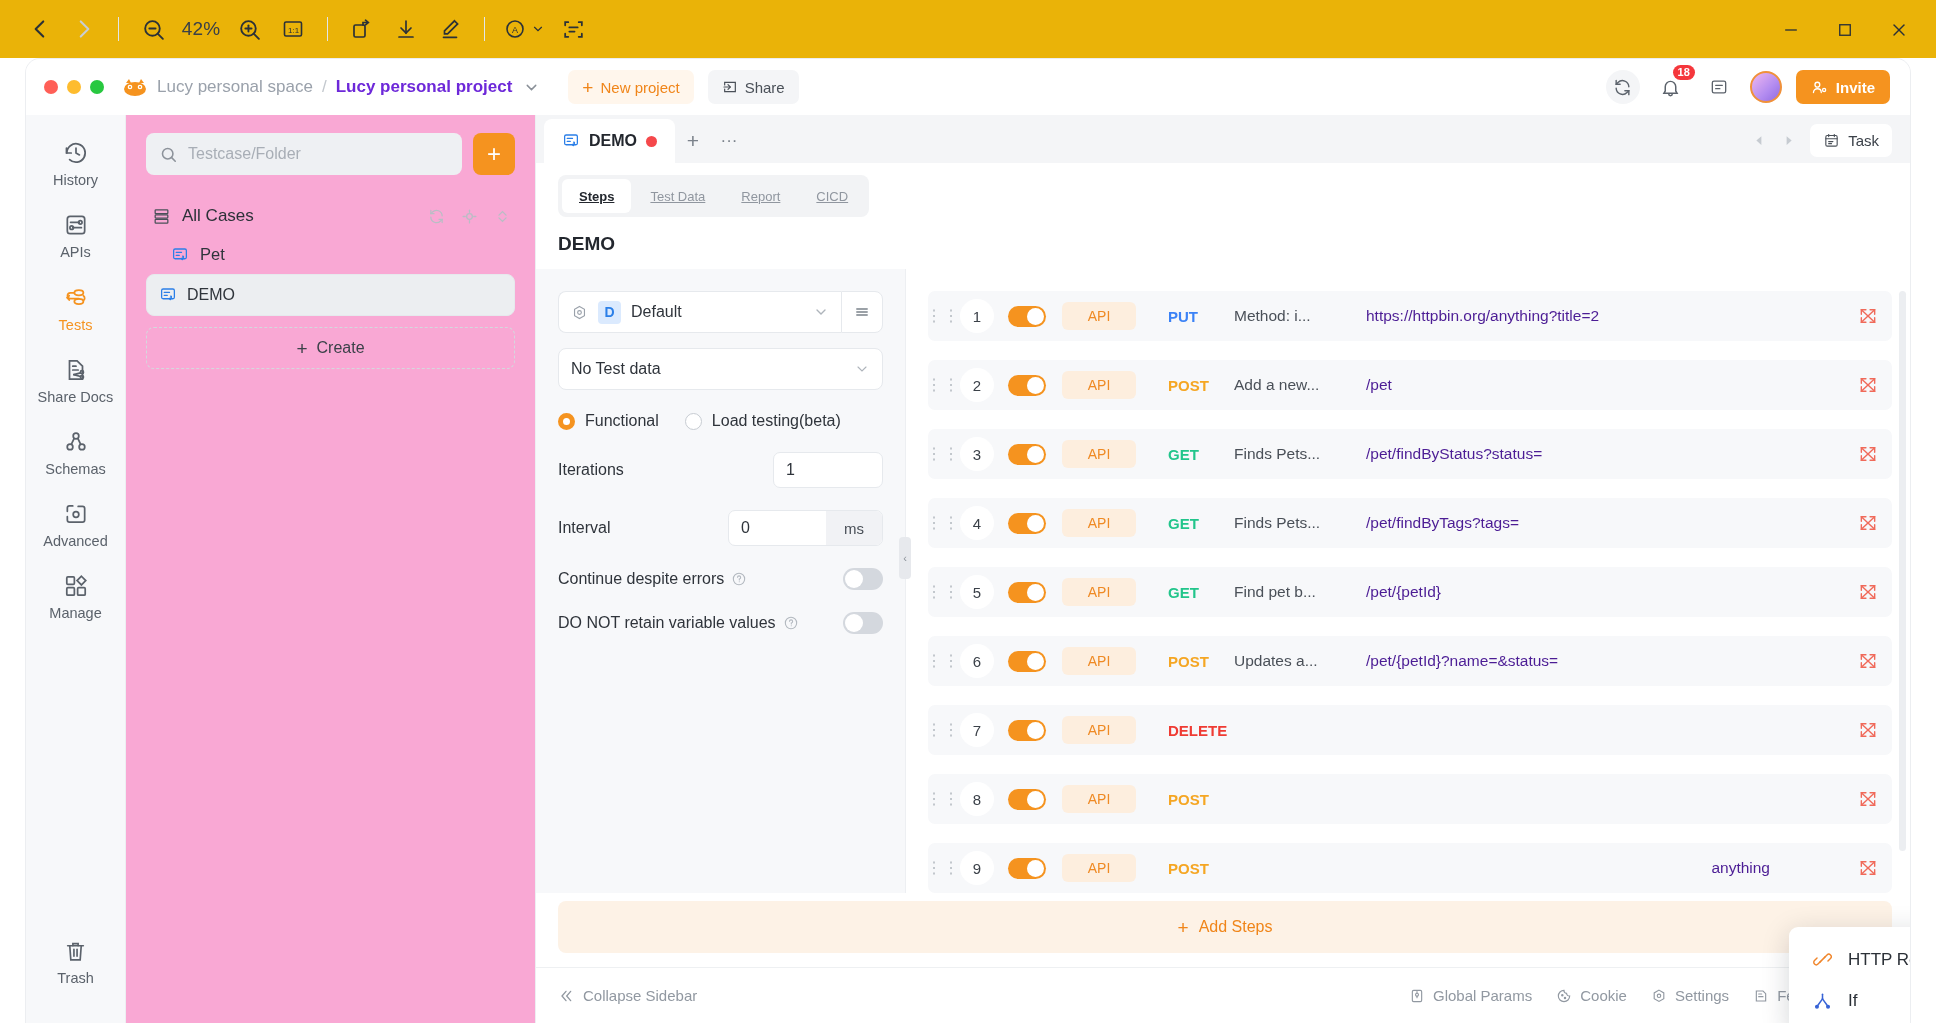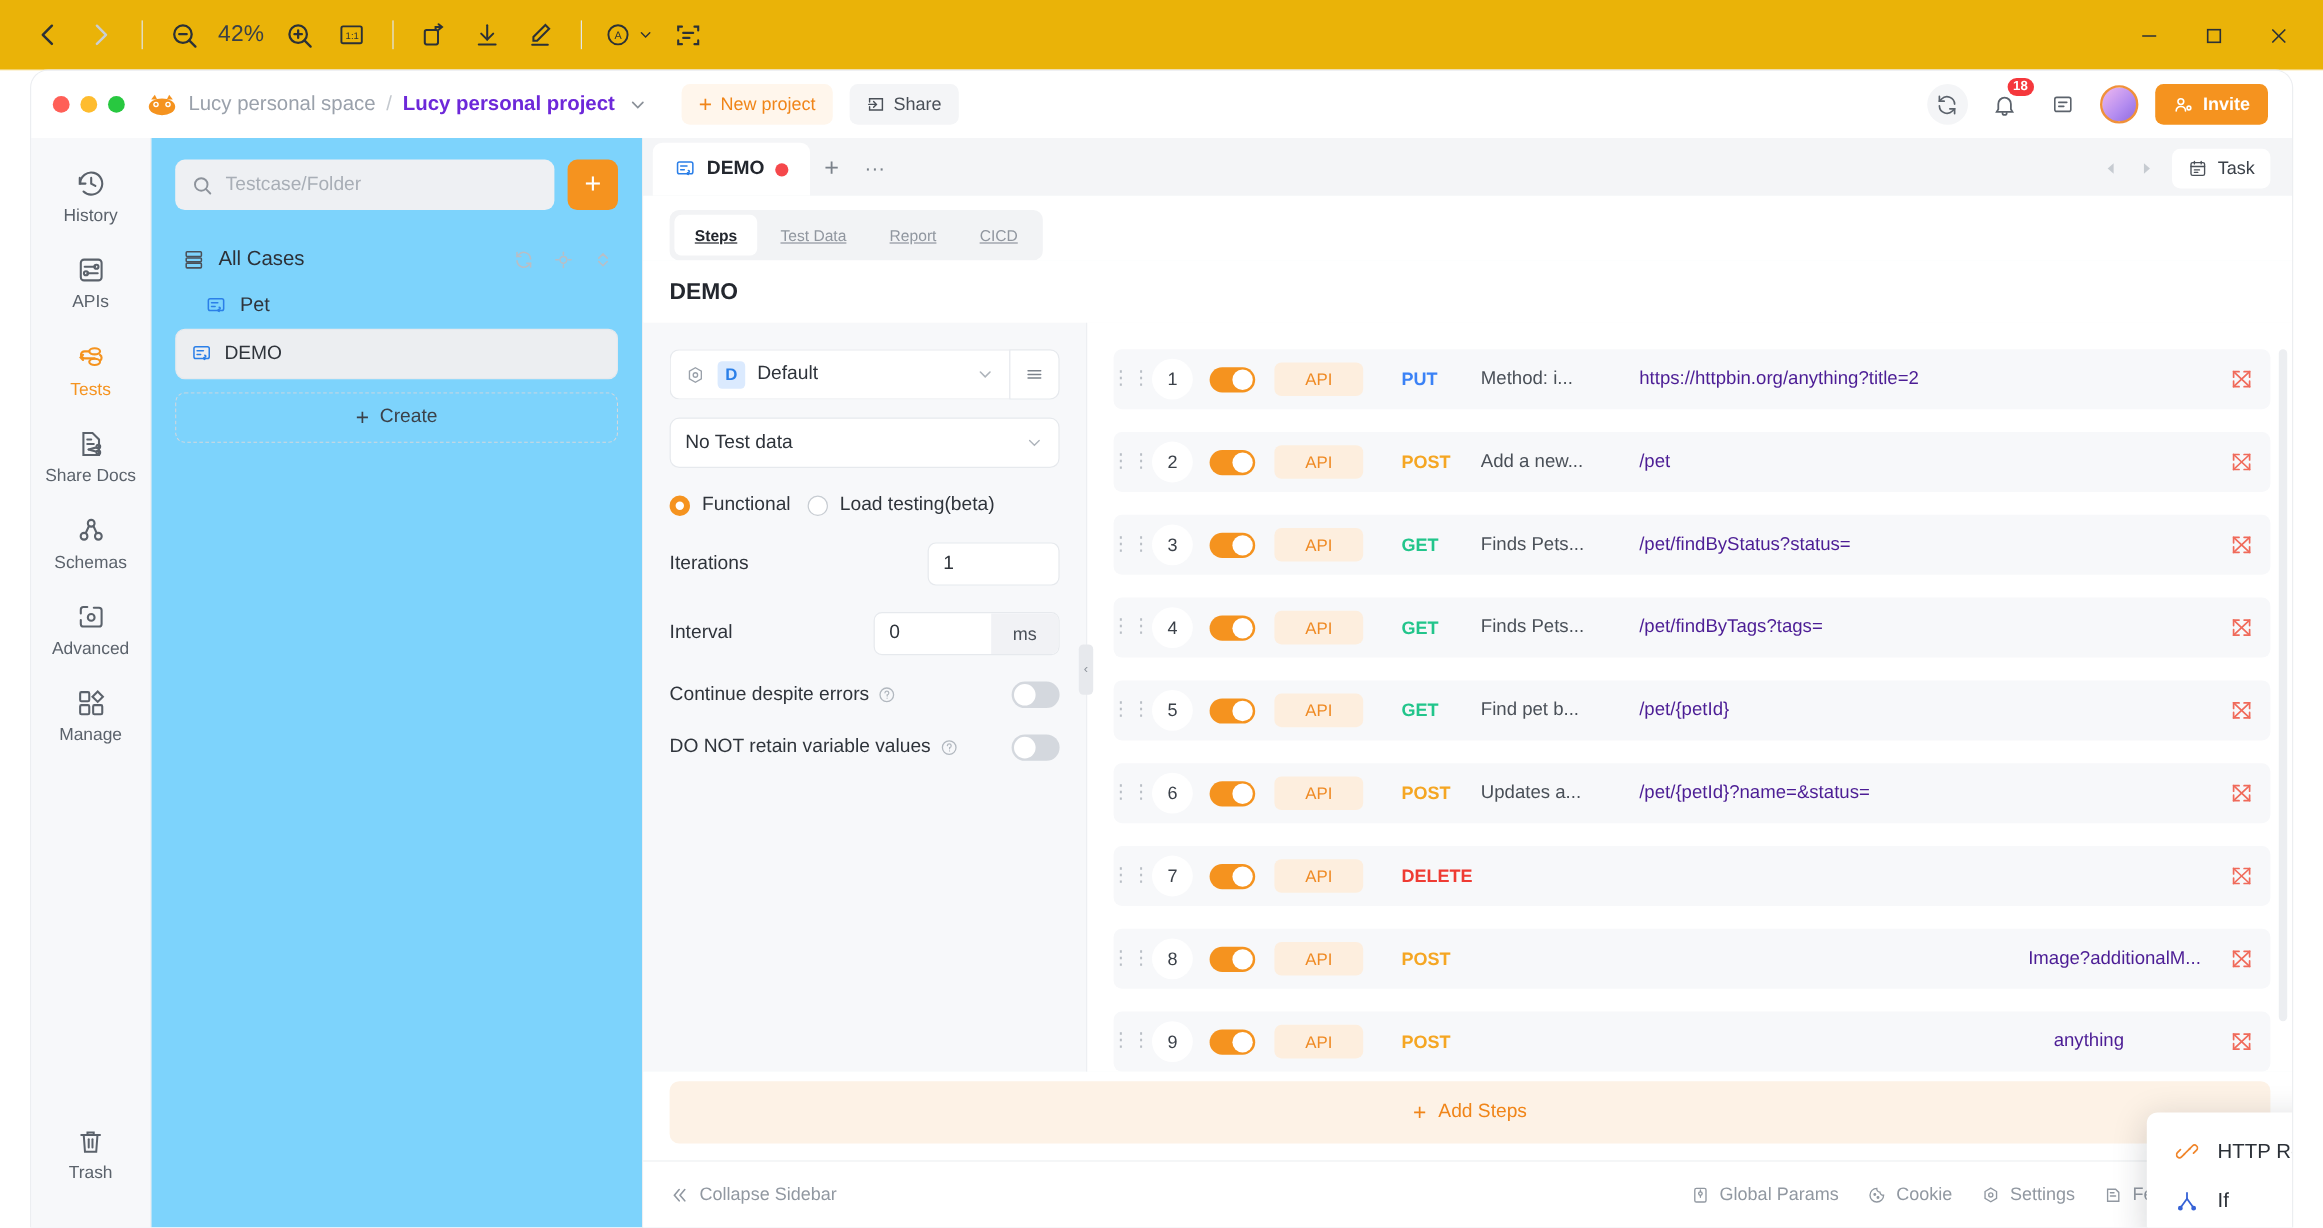--- a/index.html
+++ b/index.html
@@ -116,21 +116,21 @@
     width: 84px; padding: 9px 0 6px; margin-bottom: 9px;
     display: flex; flex-direction: column; align-items: center; gap: 6px;
     color: #5b6views; color: #5b626b; cursor: pointer; border-radius: 8px;
   }
   .rail-item .rl { font-size: 14.5px; white-space: nowrap; }
   .rail-item.active { color: #f5931f; }
   .rail-bottom { position: absolute; bottom: 22px; }
 
   
   .tree {
-    width: 410px; background: #7dd3fc; border-right: 1px solid #edeff2;
+    width: 410px; background: #f9a8d4; border-right: 1px solid #edeff2;
     padding: 18px 20px 0 20px;
   }
   .tree-search-row { display: flex; gap: 11px; }
   .tree-search {
     flex: 1; height: 42px; background: #eef0f3; border-radius: 8px;
     display: flex; align-items: center; gap: 10px; padding: 0 13px;
   }
   .tree-search input {
     border: none; outline: none; background: transparent; flex: 1;
     font-size: 16px; color: #3b4149; font-family: "Liberation Sans", sans-serif;
@@ -229,21 +229,21 @@
     width: 42px; height: 42px; background: #fff; border: 1px solid #e6e9ed;
     border-radius: 0 8px 8px 0; display: flex; align-items: center; justify-content: center;
     color: #7b828b; cursor: pointer;
   }
   .badge-d {
     width: 23px; height: 23px; background: #dbeafe; color: #2b7fe8;
     border-radius: 4px; font-size: 14px; font-weight: bold;
     display: flex; align-items: center; justify-content: center;
   }
   .cfg-gap { height: 15px; }
-  .radio-row { display: flex; align-items: flex-start; gap: 14px; margin-top: 22px; }
+  .radio-row { display: flex; align-items: flex-start; gap: 26px; margin-top: 22px; }
   .radio { display: flex; align-items: center; gap: 10px; font-size: 16px; color: #2f343b; cursor: pointer; }
   .rdot { width: 17px; height: 17px; border-radius: 50%; border: 1.6px solid #c7ccd2; background: #fff; }
   .rdot.on { border: 5px solid #f5931f; background: #fff; }
   .field-row {
     display: flex; align-items: center; margin-top: 22px;
   }
   .field-label { font-size: 16px; color: #2f343b; display: flex; align-items: center; gap: 7px; }
   .field-input {
     margin-left: auto; width: 110px; height: 36px; background: #fff;
     border: 1px solid #e6e9ed; border-radius: 7px; display: flex; align-items: center;
@@ -1017,21 +1017,20 @@
 
             <div class="step-row">
               <span class="drag">⋮⋮</span>
               <span class="idx">8</span>
               <span class="sw">
                   <span class="knob"></span>
                 </span>
               <span class="pill-api">API</span>
               <span class="method m-post">POST</span>
               <span class="step-name"></span>
-              <span class="step-url" style="text-align:right;padding-right:24px;">Image?additionalM...</span>
               <span class="step-link">
                 <svg width="20" height="20" viewBox="0 0 24 24" fill="none" stroke="currentColor" stroke-width="1.7" stroke-linecap="round">
                     <polyline points="4 10 4 4.5 9.5 4.5"></polyline>
                     <polyline points="20 14 20 19.5 14.5 19.5"></polyline>
                     <line x1="4" y1="4.5" x2="20" y2="19.5"></line>
                     <polyline points="14.5 4.5 20 4.5 20 10"></polyline>
                     <polyline points="9.5 19.5 4 19.5 4 14"></polyline>
                     <line x1="20" y1="4.5" x2="4" y2="19.5"></line>
                   </svg>
               </span>

